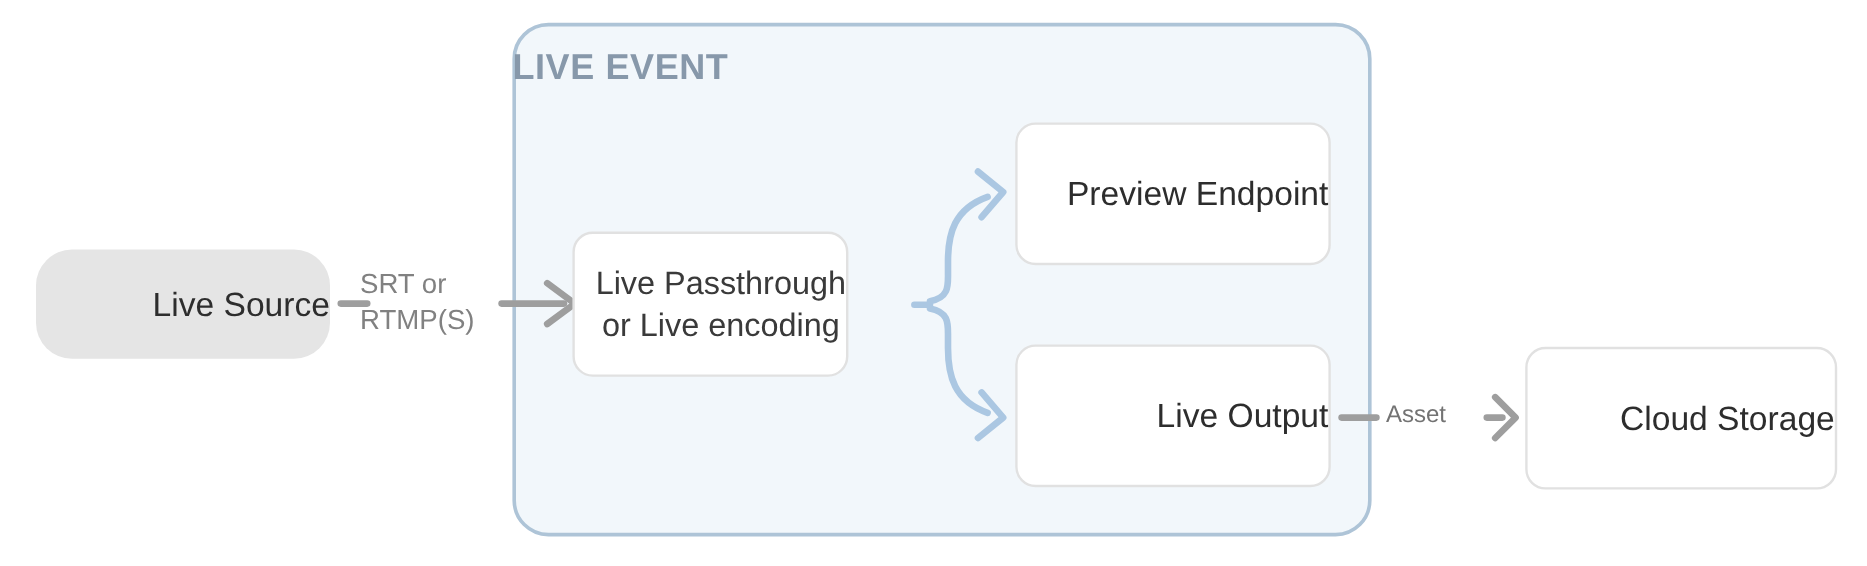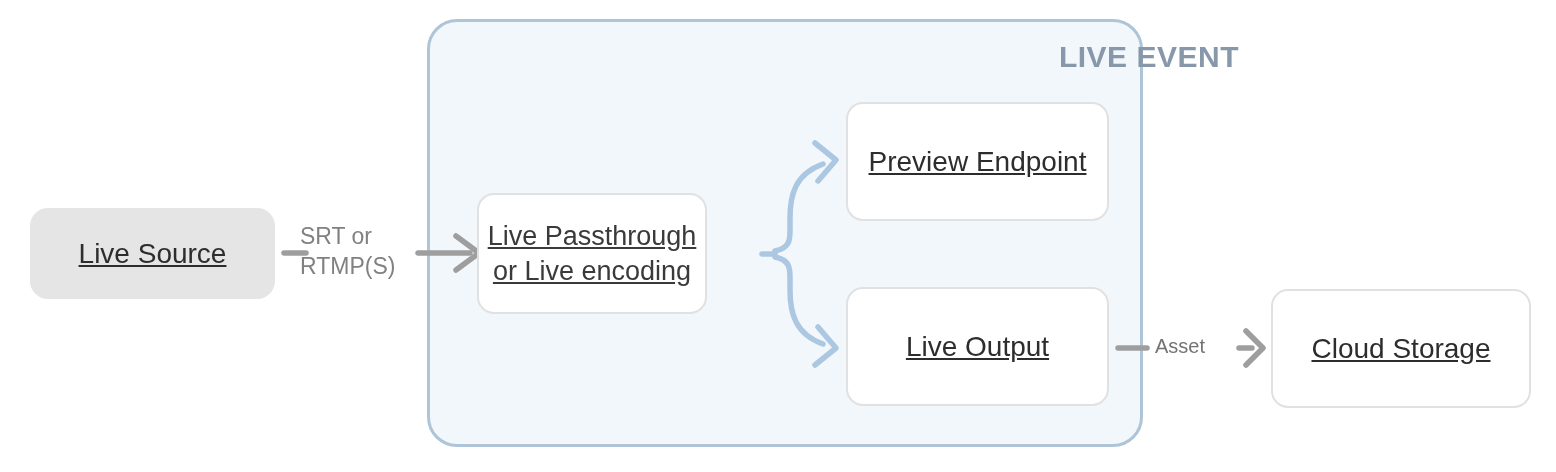--- a/index.html
+++ b/index.html
@@ -23,47 +23,46 @@
     height: 422px;
     background: #f2f7fb;
     border: 3px solid #aec4d7;
     border-radius: 30px;
   }
   .group-title {
     position: absolute;
     left: 427px;
     top: 40px;
     width: 812px;
-    text-align: right;
+    text-align: left;
     font-size: 30px;
     font-weight: 700;
     letter-spacing: 0.5px;
     color: #8798aa;
   }
   
   .node {
     position: absolute;
     box-sizing: border-box;
     background: #ffffff;
     border: 2px solid #e1e1e1;
     border-radius: 17px;
     display: flex;
     align-items: center;
-    justify-content: center;
+    justify-content: flex-end;
     text-align: center;
     font-size: 28px;
     color: #2d2d2d;
     line-height: 1.28;
-    text-decoration: underline;
   }
   .node-source {
     left: 30px;  top: 208px;  width: 245px; height: 91px;
     background: #e5e5e5;
     border: none;
-    border-radius: 18px;
+    border-radius: 30px;
   }
   .node-passthrough { left: 477px;  top: 193px; width: 230px; height: 121px; font-size: 27px; color: #3a3a3a; }
   .node-preview     { left: 846px;  top: 102px; width: 263px; height: 119px; }
   .node-liveout     { left: 846px;  top: 287px; width: 263px; height: 119px; }
   .node-cloud       { left: 1271px; top: 289px; width: 260px; height: 119px; }
   
   .edge-label {
     position: absolute;
     color: #818181;
     text-align: left;

